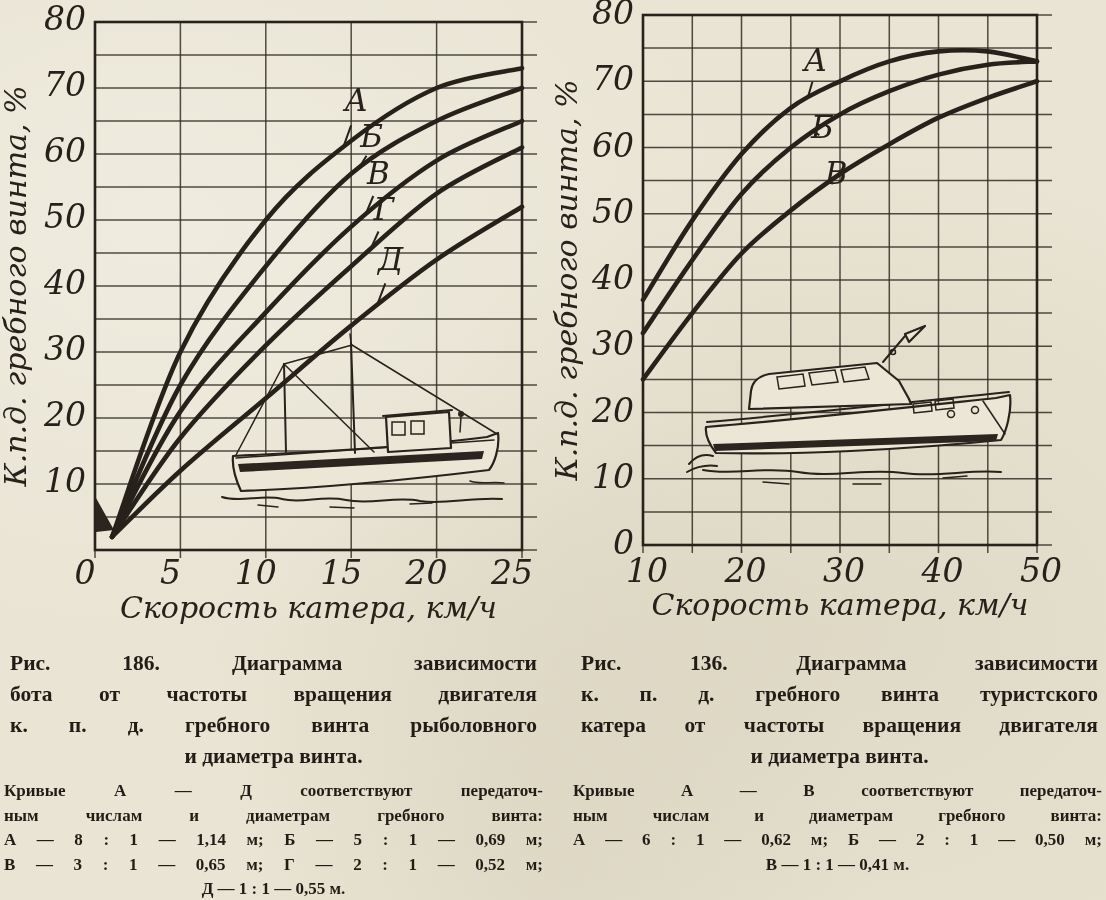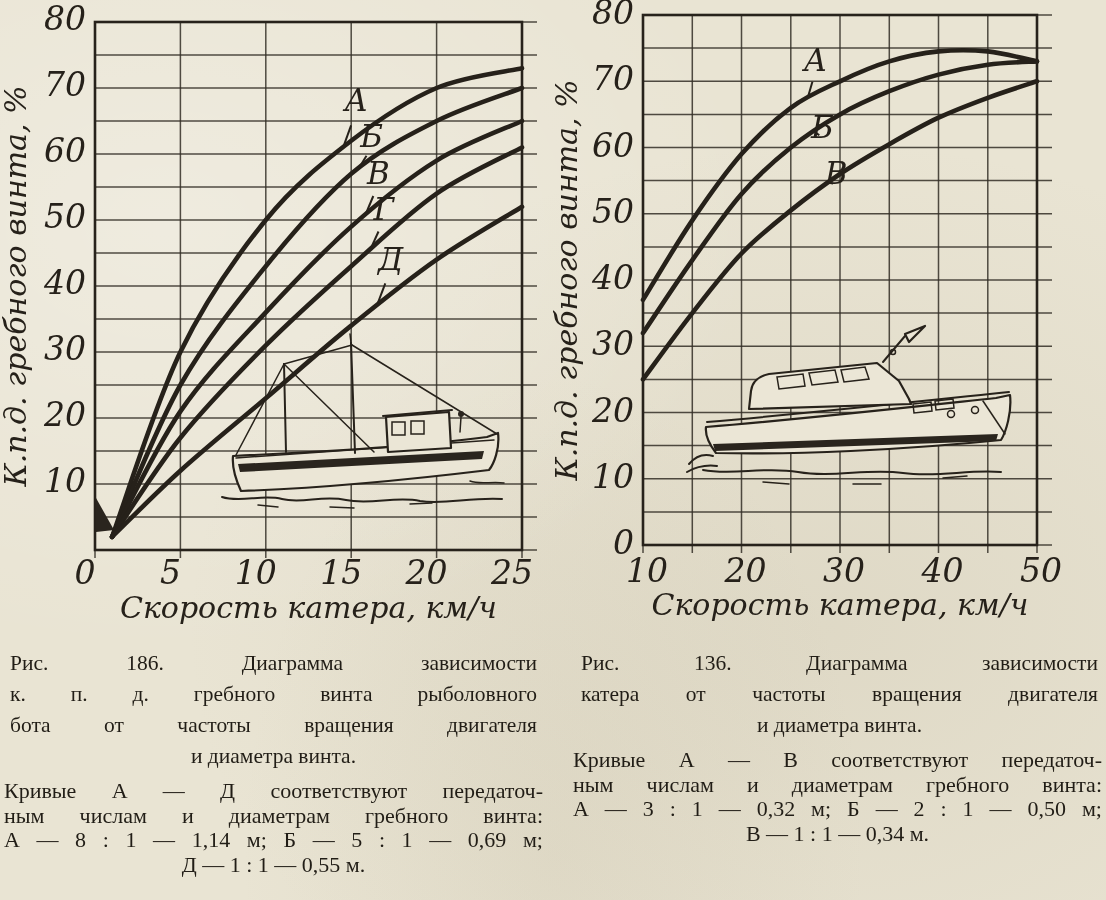--- a/index.html
+++ b/index.html
@@ -21,23 +21,23 @@
   .frame{stroke:#27221b;stroke-width:2.6;fill:none;}
   .curve{stroke:#26211a;stroke-width:4.6;fill:none;stroke-linecap:round;}
   .conn{stroke:#26211a;stroke-width:2;fill:none;}
   .tick{font-family:"DejaVu Serif", serif;font-style:italic;font-size:33px;fill:#26211a;}
   .axis-title{font-family:"DejaVu Serif", serif;font-style:italic;font-size:30px;fill:#26211a;}
   .curve-label{font-family:"DejaVu Serif", serif;font-style:italic;font-size:31px;fill:#26211a;}
   .bfill{fill:#ebe6d6;stroke:#27221b;stroke-width:2.2;stroke-linejoin:round;}
   .bline{fill:none;stroke:#27221b;stroke-width:2;stroke-linecap:round;}
   .bthin{fill:none;stroke:#27221b;stroke-width:1.5;stroke-linecap:round;}
   .bdark{fill:#2a251e;stroke:none;}
-  figcaption{display:block;}
+  figcaption{display:block;font-weight:bold;}
   .caption{font-size:21.5px;line-height:31px;margin-top:8px;}
-  .note{font-size:22px;line-height:24.5px;margin-top:7px;}
+  .note{font-size:17px;line-height:24.5px;margin-top:7px;}
   .tline{text-align:justify;text-align-last:justify;white-space:normal;}
   .tline.last{text-align:center;text-align-last:center;}
   .cap-left{padding:0 16px 0 10px;}
   .cap-right{padding:0 8px 0 28px;}
   .note-left{padding:0 10px 0 4px;}
   .note-right{padding:0 4px 0 20px;}
 </style>
 </head>
 <body>
 
@@ -118,28 +118,29 @@
           <text class="tick" x="86" y="228.0" text-anchor="end">50</text>
           <text class="tick" x="86" y="162.0" text-anchor="end">60</text>
           <text class="tick" x="86" y="96.0" text-anchor="end">70</text>
           <text class="tick" x="86" y="30.0" text-anchor="end">80</text>
           <text class="axis-title" x="308.5" y="618" text-anchor="middle">Скорость катера, км/ч</text>
           <text class="axis-title" x="26" y="286" text-anchor="middle" transform="rotate(-90 26 286)">К.п.д. гребного винта, %</text>
         </svg>
       <figcaption>
         <div class="caption cap-left">
             <div class="tline">Рис. 186. Диаграмма зависимости</div>
+            <div class="tline">бота от частоты вращения двигателя</div>
             <div class="tline">к. п. д. гребного винта рыболовного</div>
-            <div class="tline">бота от частоты вращения двигателя</div>
             <div class="tline last">и диаметра винта.</div>
           </div>
         <div class="note note-left">
             <div class="tline">Кривые А — Д соответствуют передаточ-</div>
             <div class="tline">ным числам и диаметрам гребного винта:</div>
             <div class="tline">А — 8 : 1 — 1,14 м; Б — 5 : 1 — 0,69 м;</div>
+            <div class="tline">В — 3 : 1 — 0,65 м; Г — 2 : 1 — 0,52 м;</div>
             <div class="tline last">Д — 1 : 1 — 0,55 м.</div>
           </div>
       </figcaption>
     </figure>
 
     <figure class="fig">
       <svg class="chart" width="553" height="640" viewBox="0 0 553 640">
           <line class="grid" x1="90" y1="545.0" x2="499" y2="545.0"></line>
           <line class="grid" x1="90" y1="511.9" x2="499" y2="511.9"></line>
           <line class="grid" x1="90" y1="478.8" x2="499" y2="478.8"></line>
@@ -206,26 +207,27 @@
           <text class="tick" x="81" y="222.8" text-anchor="end">50</text>
           <text class="tick" x="81" y="156.5" text-anchor="end">60</text>
           <text class="tick" x="81" y="90.3" text-anchor="end">70</text>
           <text class="tick" x="81" y="24.0" text-anchor="end">80</text>
           <text class="axis-title" x="287.0" y="615" text-anchor="middle">Скорость катера, км/ч</text>
           <text class="axis-title" x="24" y="280" text-anchor="middle" transform="rotate(-90 24 280)">К.п.д. гребного винта, %</text>
         </svg>
       <figcaption>
         <div class="caption cap-right">
             <div class="tline">Рис. 136. Диаграмма зависимости</div>
+            <div class="tline">к. п. д. гребного винта туристского</div>
             <div class="tline">катера от частоты вращения двигателя</div>
             <div class="tline last">и диаметра винта.</div>
           </div>
         <div class="note note-right">
             <div class="tline">Кривые А — В соответствуют передаточ-</div>
             <div class="tline">ным числам и диаметрам гребного винта:</div>
-            <div class="tline">А — 3 : 1 — 0,32 м; Б — 2 : 1 — 0,50 м;</div>
-            <div class="tline last">В — 1 : 1 — 0,34 м.</div>
+            <div class="tline">А — 6 : 1 — 0,62 м; Б — 2 : 1 — 0,50 м;</div>
+            <div class="tline last">В — 1 : 1 — 0,41 м.</div>
           </div>
       </figcaption>
     </figure>
 
   </div>
 </div>
 
 </body></html>

